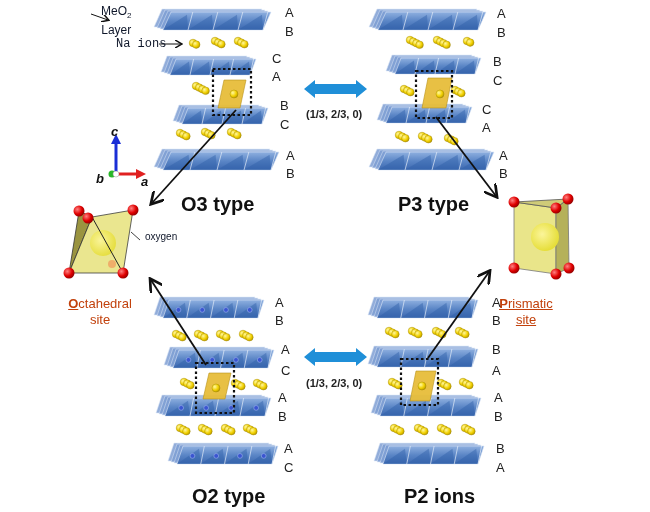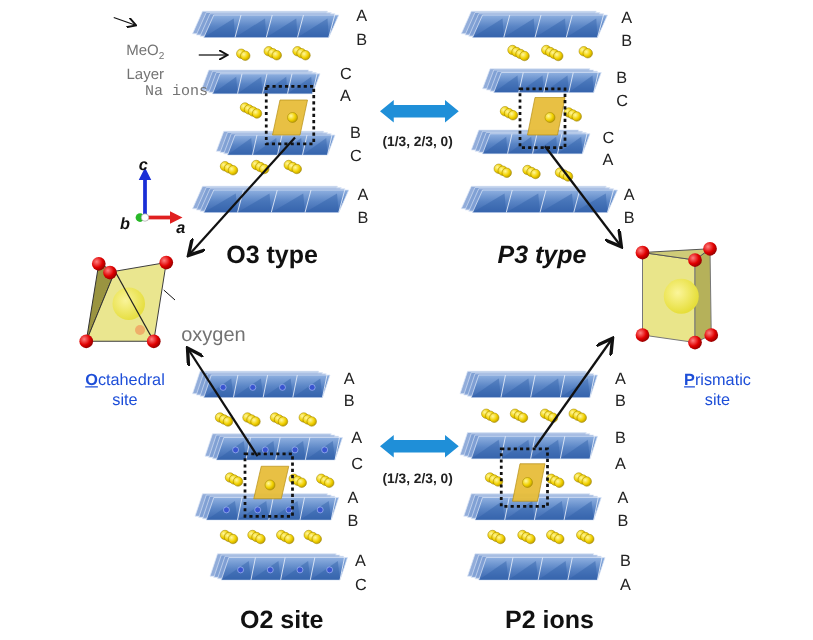--- a/index.html
+++ b/index.html
@@ -1,23 +1,23 @@
 <!DOCTYPE html>
 <html><head>
 <meta charset="utf-8">
 <style>
   html, body { margin: 0; padding: 0; background: #ffffff; }
   body { width: 650px; height: 512px; position: relative; overflow: hidden;
          font-family: "Liberation Sans", "DejaVu Sans", sans-serif; color: #111; }
   #stage { position: absolute; left: 0; top: 0; width: 650px; height: 512px; }
-  .lbl { position: absolute; font-size: 12px; color: #737373; white-space: nowrap; margin-top: 29px; }
+  .lbl { position: absolute; font-size: 12px; color: #0f172a; white-space: nowrap; }
   .stack-letter { position: absolute; font-size: 13px; color: #222; }
   .type-title { position: absolute; font-size: 20px; font-weight: bold; color: #111; }
   .shift { position: absolute; font-size: 11px; font-weight: bold; color: #222; }
-  .site { position: absolute; font-size: 13px; color: #1d4ed8; text-align: center; line-height: 16px; }
+  .site { position: absolute; font-size: 13px; color: #c2410c; text-align: center; line-height: 16px; }
   .site u { text-decoration: underline; font-weight: bold; }
   .axis-lbl { position: absolute; font-size: 13px; font-weight: bold; font-style: italic; color: #111; }
 </style>
 </head>
 <body>
 
 <div id="stage">
   <svg id="art" width="650" height="512" viewBox="0 0 650 512" xmlns="http://www.w3.org/2000/svg">
     <defs>
       <linearGradient id="layerGrad" x1="0" y1="0" x2="0" y2="1">
@@ -541,38 +541,38 @@
         <circle cx="116" cy="174" r="3" fill="#ffffff" stroke="#999" stroke-width="0.5"></circle>
       </g>
   </svg>
 
   
   <div class="lbl" style="left:101px;top:4px;line-height:14px;text-align:center;">
     <span>MeO</span><sub style="font-size:8px;">2</sub><br>
     <span>Layer</span>
   </div>
   <div class="lbl" style="left:116px;top:37px;font-family:Liberation Mono, monospace;">Na ions</div>
-  <div class="lbl" style="left:145px;top:231px;font-size:16px;">oxygen</div>
+  <div class="lbl" style="left:145px;top:231px;font-size:10px;">oxygen</div>
 
   
   <div class="type-title" style="left:181px;top:193px;">O3 type</div>
-  <div class="type-title" style="left:398px;top:193px;font-style:italic;">P3 type</div>
-  <div class="type-title" style="left:192px;top:485px;">O2 site</div>
+  <div class="type-title" style="left:398px;top:193px;">P3 type</div>
+  <div class="type-title" style="left:192px;top:485px;">O2 type</div>
   <div class="type-title" style="left:404px;top:485px;">P2 ions</div>
 
   
   <div class="shift" style="left:306px;top:108px;">(1/3, 2/3, 0)</div>
   <div class="shift" style="left:306px;top:377px;">(1/3, 2/3, 0)</div>
 
   
   <div class="site" style="left:50px;top:296px;width:100px;">
     <u>O</u><span>ctahedral</span><br>
     <span>site</span>
   </div>
-  <div class="site" style="left:534px;top:296px;width:80px;">
+  <div class="site" style="left:486px;top:296px;width:80px;text-decoration:underline;">
     <u>P</u><span>rismatic</span><br>
     <span>site</span>
   </div>
 
   
   <div class="axis-lbl" style="left:111px;top:124px;">c</div>
   <div class="axis-lbl" style="left:141px;top:174px;">a</div>
   <div class="axis-lbl" style="left:96px;top:171px;">b</div>
 
   

